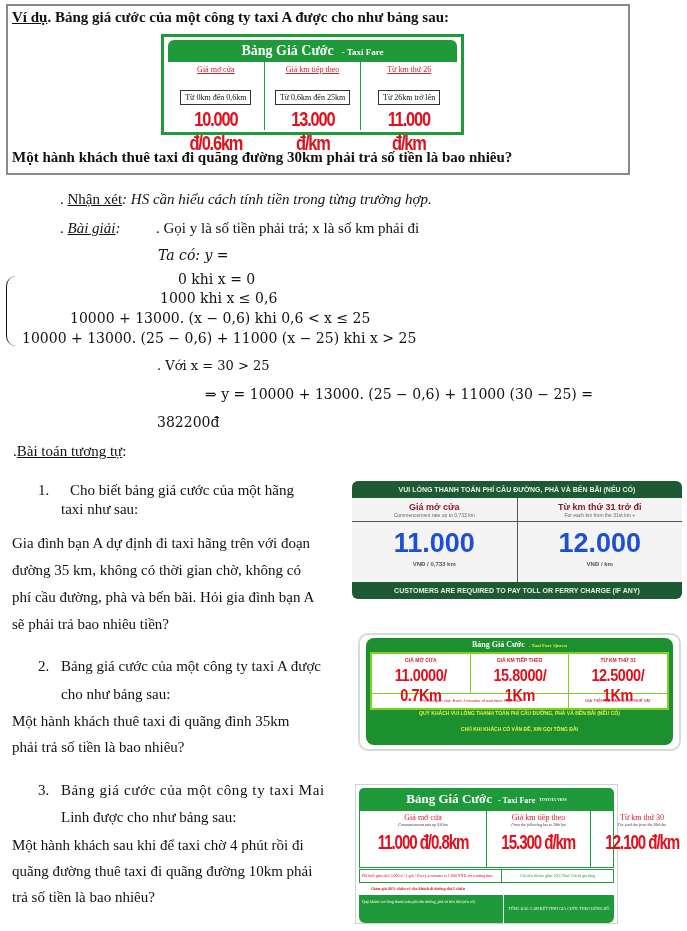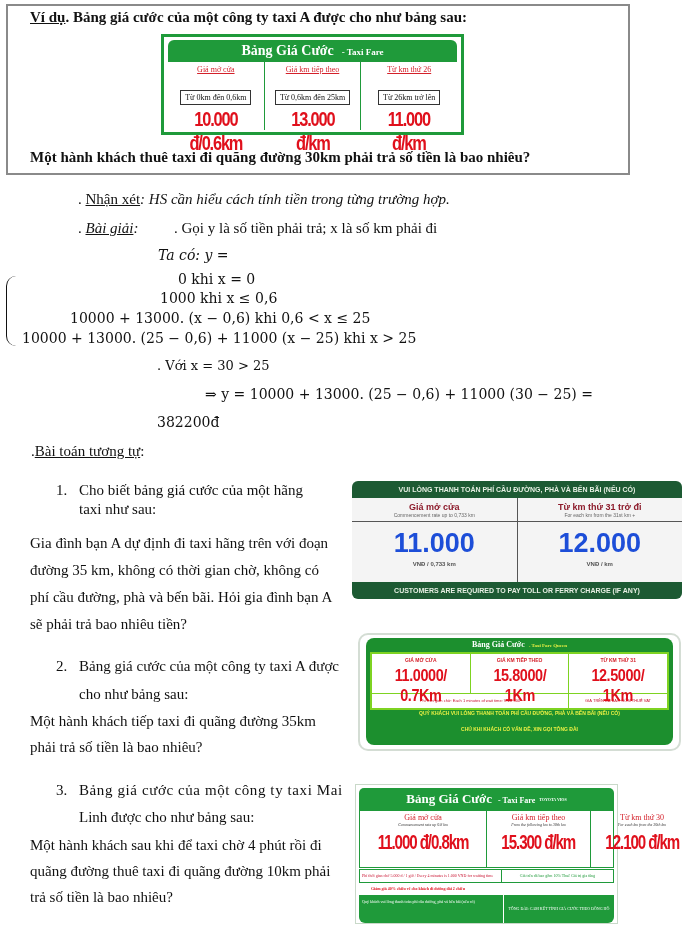--- a/index.html
+++ b/index.html
@@ -1,19 +1,19 @@
 <!DOCTYPE html>
 <html><head>
 <meta charset="utf-8">
 <style>
   * { box-sizing: border-box; margin: 0; padding: 0; }
   html, body { width: 687px; height: 931px; background: #ffffff; overflow: hidden; }
   body { position: relative; font-family: "Liberation Serif", serif; color: #111; }
   .abs { position: absolute; }
-  .t { font-size: 15px; line-height: 18px; white-space: nowrap; margin-left: 18px; }
+  .t { font-size: 15px; line-height: 18px; white-space: nowrap; }
   .bold { font-weight: bold; }
   .u { text-decoration: underline; }
   .i { font-style: italic; }
   .math { font-family: "DejaVu Serif", serif; font-size: 14px; white-space: nowrap; }
 
   
   .example-box { left: 6px; top: 4px; width: 624px; height: 171px; border: 2px solid #8a8a8a; }
 
   
   .card0 { left: 161px; top: 34px; width: 303px; height: 101px; background: #fff; border: 3px solid #1f9a3a; }
@@ -126,21 +126,21 @@
 
 <div class="abs math" style="left:157px; top:358px; font-size:13px;">. Với x = 30 &gt; 25</div>
 <div class="abs math" style="left:205px; top:386px;">⇒ y = 10000 + 13000. (25 − 0,6) + 11000 (30 − 25) =</div>
 <div class="abs math" style="left:157px; top:414px;">382200đ</div>
 
 <div class="abs t" style="left:13px; top:442px;">
   <span>.</span><span class="u">Bài toán tương tự</span><span>:</span>
 </div>
 
 <div class="abs t" style="left:38px; top:481px;">1.</div>
-<div class="abs t" style="left:61px; top:481px;">Cho biết bảng giá cước của một hãng</div>
+<div class="abs t" style="left:70px; top:481px;">Cho biết bảng giá cước của một hãng</div>
 <div class="abs t" style="left:61px; top:500px;">taxi như sau:</div>
 <div class="abs t" style="left:12px; top:534px;">Gia đình bạn A dự định đi taxi hãng trên với đoạn</div>
 <div class="abs t" style="left:12px; top:561px;">đường 35 km, không có thời gian chờ, không có</div>
 <div class="abs t" style="left:12px; top:588px;text-align:right;">phí cầu đường, phà và bến bãi. Hỏi gia đình bạn A</div>
 <div class="abs t" style="left:12px; top:615px;">sẽ phải trả bao nhiêu tiền?</div>
 
 <div class="abs card1">
   <div class="top">VUI LÒNG THANH TOÁN PHÍ CẦU ĐƯỜNG, PHÀ VÀ BẾN BÃI (NẾU CÓ)</div>
   <div class="cols">
     <div class="col">
@@ -155,21 +155,21 @@
       <div class="p">12.000</div>
       <div class="unit">VNĐ / km</div>
     </div>
   </div>
   <div class="bot">CUSTOMERS ARE REQUIRED TO PAY TOLL OR FERRY CHARGE (IF ANY)</div>
 </div>
 
 <div class="abs t" style="left:38px; top:657px;">2.</div>
 <div class="abs t" style="left:61px; top:657px;">Bảng giá cước của một công ty taxi A được</div>
 <div class="abs t" style="left:61px; top:685px;">cho như bảng sau:</div>
-<div class="abs t" style="left:12px; top:712px;">Một hành khách tiếp taxi đi quãng đường 35km</div>
+<div class="abs t" style="left:12px; top:712px;">Một hành khách thuê taxi đi quãng đình 35km</div>
 <div class="abs t" style="left:12px; top:738px;">phải trả số tiền là bao nhiêu?</div>
 
 <div class="abs card2">
   <div class="inner">
     <div class="head">
       <span>Bảng Giá Cước</span><small>- Taxi Fare Queen</small>
     </div>
     <div class="grid">
       <div class="row1">
         <div class="col">

